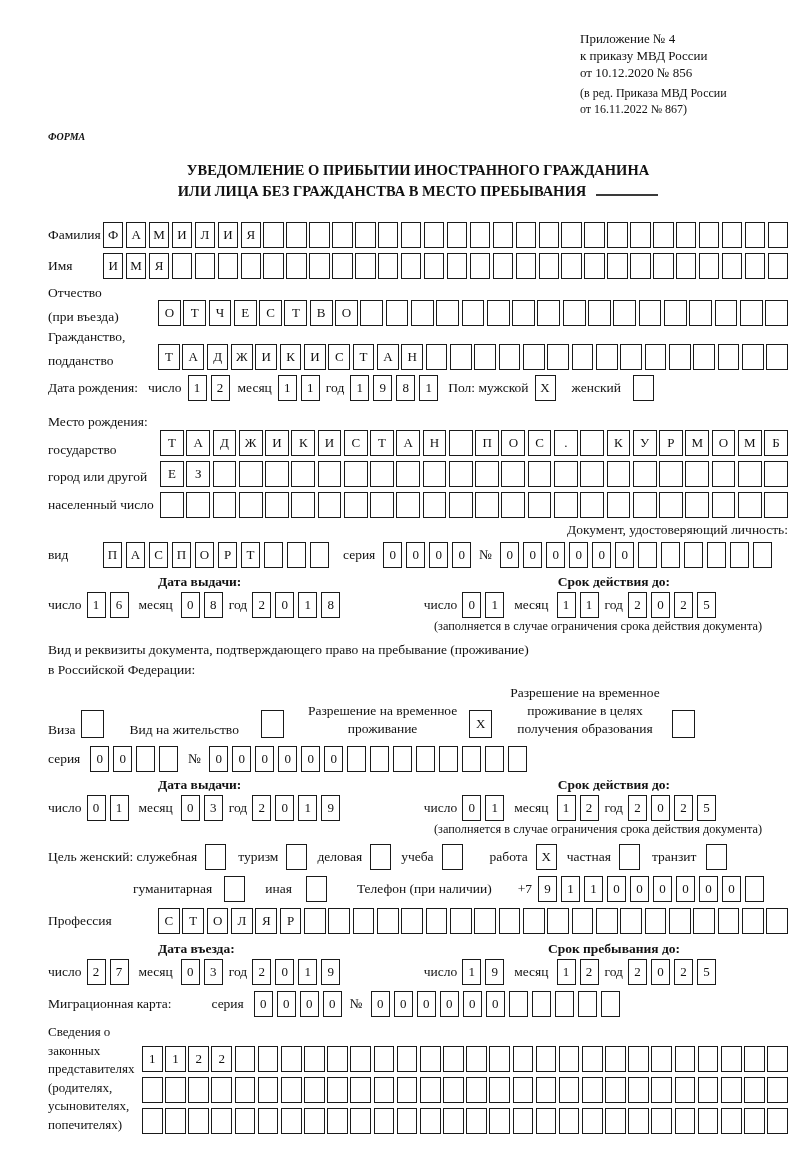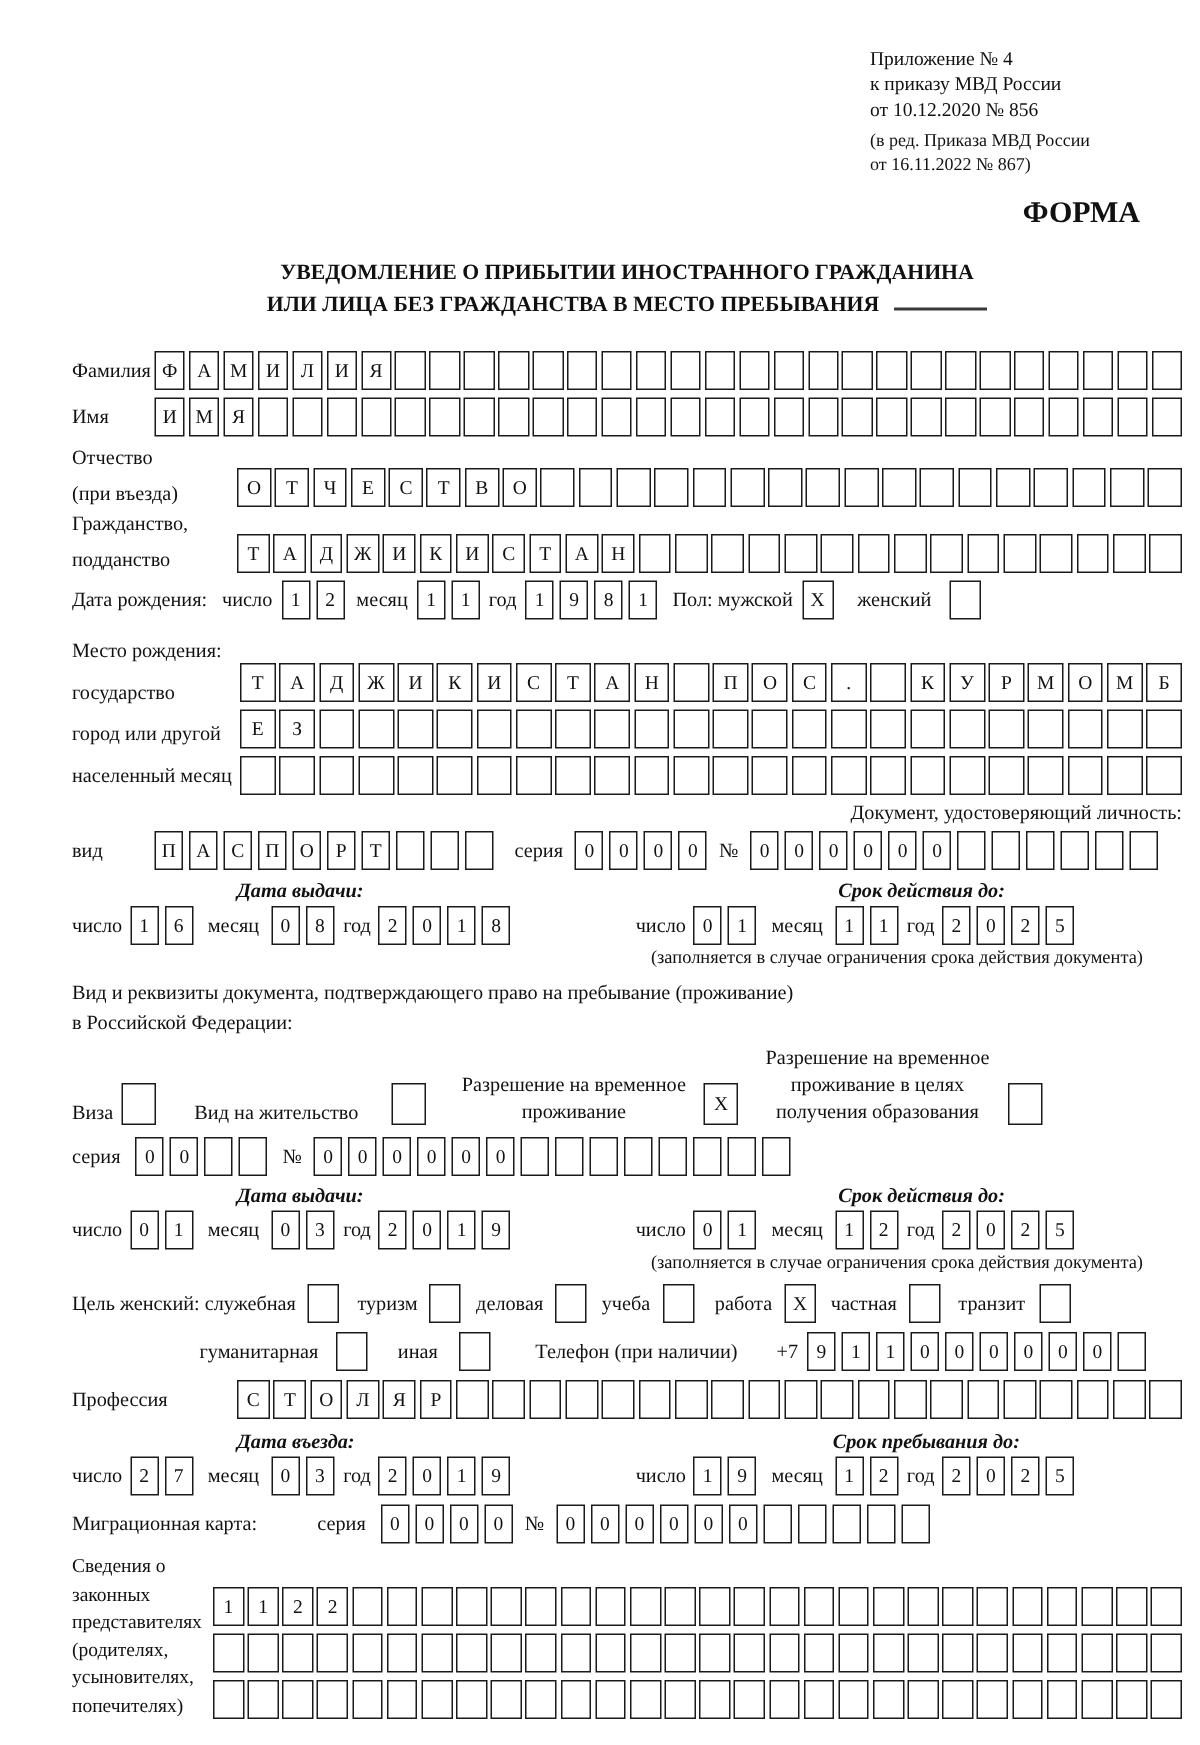--- a/index.html
+++ b/index.html
@@ -8,31 +8,31 @@
     width: 800px; height: 1163px;
     color: #111;
     font-family: "Liberation Serif", "DejaVu Serif", serif;
     font-size: 13.5px;
     overflow: hidden;
   }
   .page { width: 800px; height: 1163px; padding: 30px 12px 0 48px; overflow: hidden; }
 
   .ref-block { margin-left: auto; width: 208px; line-height: 17px; font-size: 13px; }
   .ref-block .amend { font-size: 12px; line-height: 15.5px; margin-top: 5px; }
-  .form-label { text-align: right; padding-right: 28px; font-weight: bold; margin-top: 14px; font-size: 20px; }
+  .form-label { padding-right: 28px; font-weight: bold; margin-top: 14px; font-size: 10px; font-style: italic; }
 
   .title { text-align: center; font-weight: bold; font-size: 14.5px; line-height: 21px; margin-top: 18px; }
   .title-underline { display: inline-block; width: 62px; border-bottom: 2.2px solid #3a3a3a; height: 14px; margin-left: 10px; }
   .section-heading { text-align: center; font-weight: bold; font-size: 13.5px; margin-top: 24px; }
 
   .form-body { margin-top: 20px; }
   .row { display: flex; align-items: center; margin-bottom: 5px; }
   .row.top { align-items: flex-end; }
   .lbl { white-space: nowrap; }
-  .bold { font-weight: bold; font-style: italic; }
+  .bold { font-weight: bold; }
 
   .cells { display: flex; gap: 2.5px; flex: 1 1 0; min-width: 0; }
   .cell {
     flex: 1 1 0; min-width: 0; height: 26px;
     border: 1.8px solid #1a1a1a; background: #fff;
     display: inline-flex; align-items: center; justify-content: center;
     font-size: 13px;
   }
   .cells.fixed { flex: 0 0 auto; gap: 4px; }
   .cells.fixed .cell { flex: 0 0 19px; }
@@ -242,21 +242,21 @@
       <span class="cells fixed chk2" style="margin-left:12px">
           <span class="cell"></span>
         </span>
     </div>
 
     <div class="row top" style="margin-bottom:4px">
       <span class="label-col" style="width:112px">
         <span style="display:block">Место рождения:</span>
         <span style="display:block">государство</span>
         <span style="display:block">город или другой</span>
-        <span style="display:block">населенный месяц</span>
+        <span style="display:block">населенный число</span>
       </span>
       <span class="stack">
         <span class="cells">
             <span class="cell">Т</span>
             <span class="cell">А</span>
             <span class="cell">Д</span>
             <span class="cell">Ж</span>
             <span class="cell">И</span>
             <span class="cell">К</span>
             <span class="cell">И</span>
@@ -525,21 +525,21 @@
           <span class="cell"></span>
         </span>
       <span class="lbl" style="margin-left:10px">деловая</span>
       <span class="cells fixed chk2" style="margin-left:8px">
           <span class="cell"></span>
         </span>
       <span class="lbl" style="margin-left:10px">учеба</span>
       <span class="cells fixed chk2" style="margin-left:8px">
           <span class="cell"></span>
         </span>
-      <span class="lbl" style="margin-left:14px">работа</span>
+      <span class="lbl" style="margin-left:27px">работа</span>
       <span class="cells fixed chk2" style="margin-left:8px">
           <span class="cell">X</span>
         </span>
       <span class="lbl" style="margin-left:10px">частная</span>
       <span class="cells fixed chk2" style="margin-left:8px">
           <span class="cell"></span>
         </span>
       <span class="lbl" style="margin-left:12px">транзит</span>
       <span class="cells fixed chk2" style="margin-left:10px">
           <span class="cell"></span>

